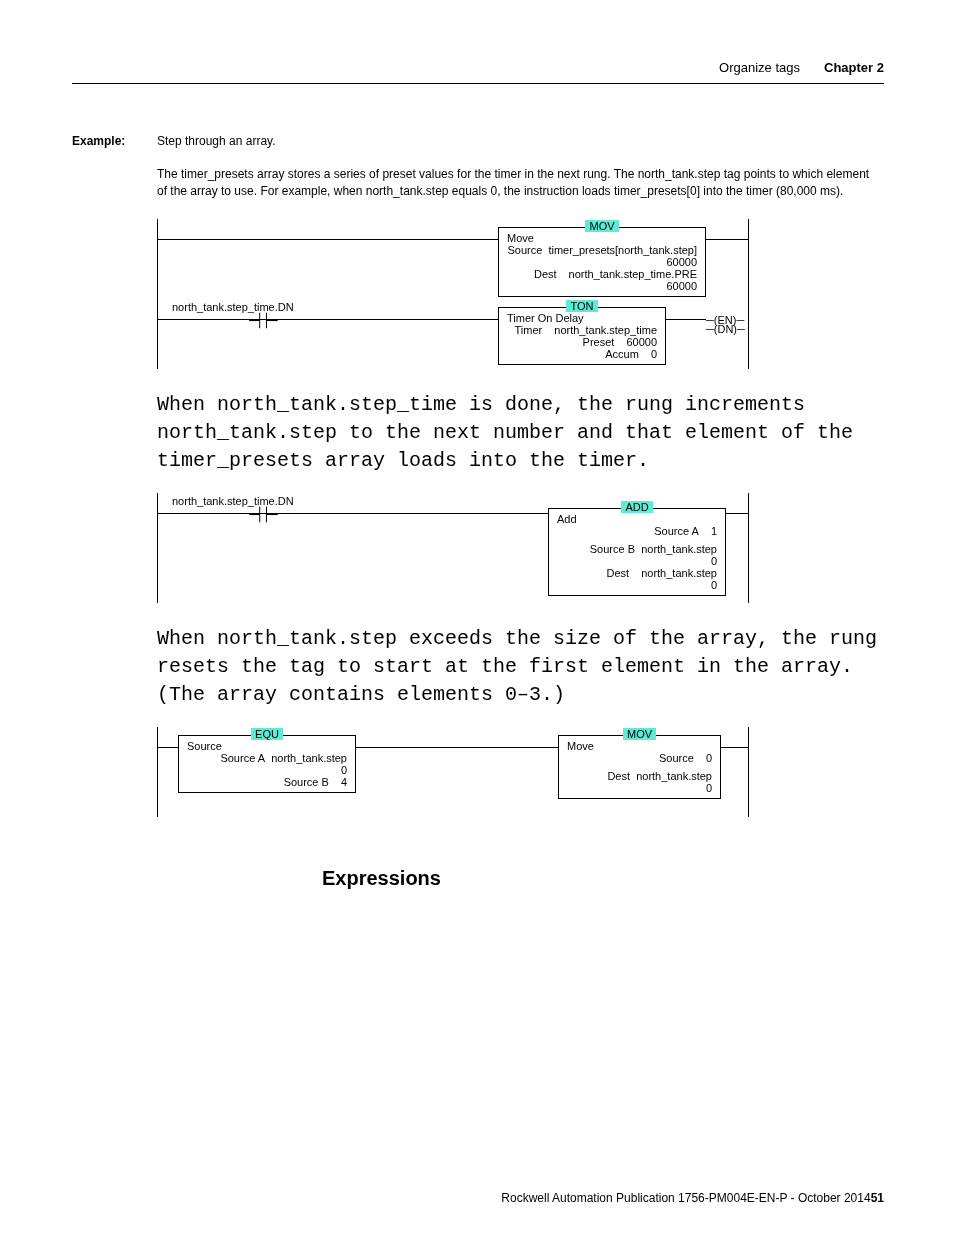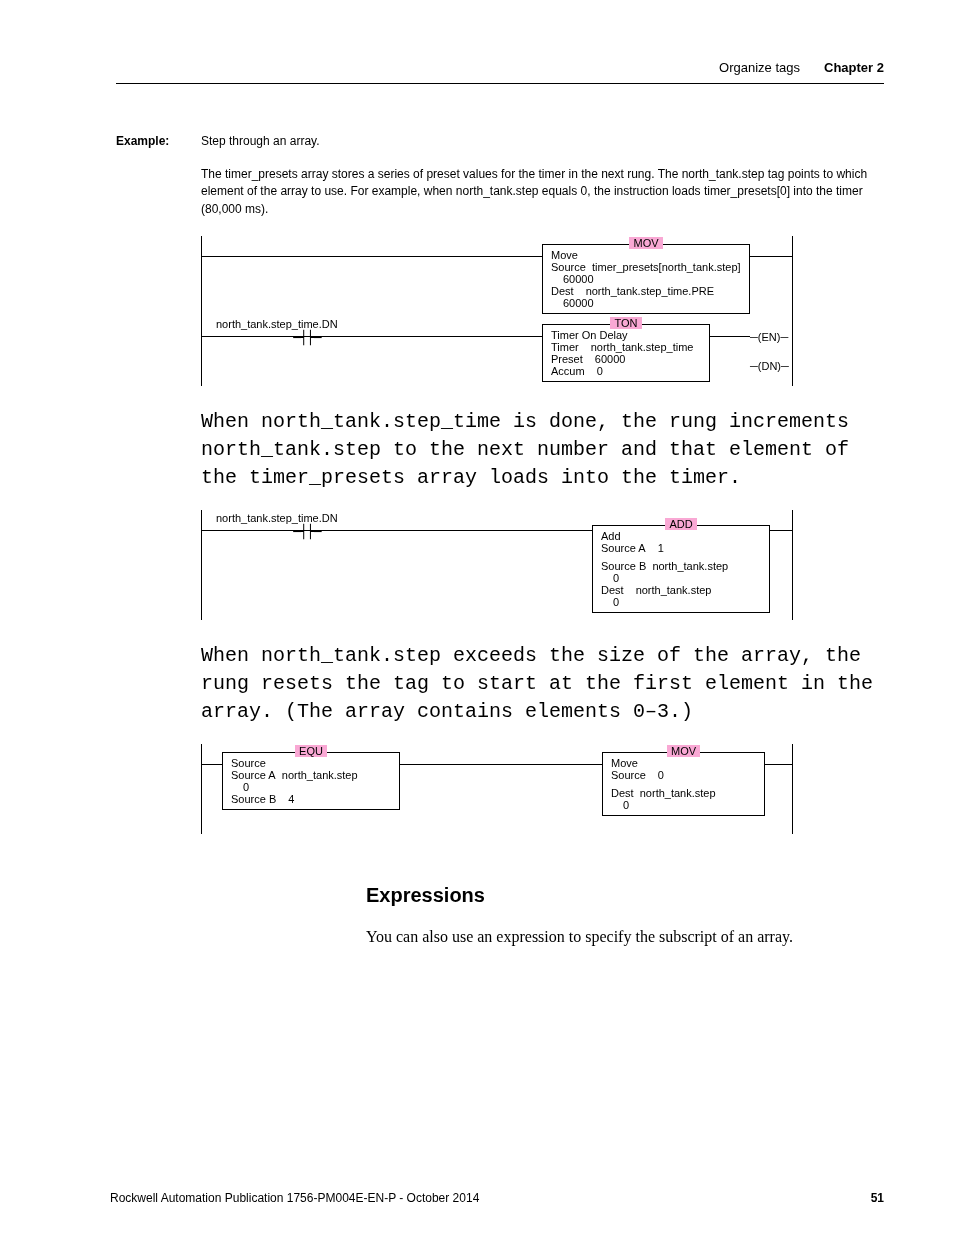--- a/index.html
+++ b/index.html
@@ -1,38 +1,38 @@
 <!DOCTYPE html>
 <html><head>
 <meta charset="utf-8">
 <style>
   html,body{margin:0;padding:0;background:#fff;font-family:Georgia,'Times New Roman',serif;color:#000}
-  .page{width:954px;height:1235px;position:relative;box-sizing:border-box;padding:60px 70px 30px 116px}
+  .page{width:954px;height:1235px;position:relative;box-sizing:border-box;padding:60px 70px 30px 72px}
   .hdr-wrap{border-bottom:1px solid #000;padding-bottom:8px;margin-bottom:50px}
   .hdr{display:flex;justify-content:flex-end;gap:24px;font-family:Arial,Helvetica,sans-serif;font-size:13px}
   .hdr .chap{font-weight:700}
   .example-row{display:flex;gap:30px;font-family:Arial,Helvetica,sans-serif;font-size:12px;margin-bottom:18px}
   .example-row .lbl{font-weight:700;min-width:55px}
   .para-small{font-family:Arial,Helvetica,sans-serif;font-size:12px;line-height:1.45;margin-left:85px;margin-right:10px;margin-bottom:18px}
   .para-body{font-family:Liberation Mono, monospace;font-size:20px;line-height:1.4;margin:22px 5px 18px 85px}
   .h3{font-family:Arial,Helvetica,sans-serif;font-weight:700;font-size:20px;margin:50px 0 18px 250px}
   .body-indent{font-family:Georgia,'Times New Roman',serif;font-size:16px;line-height:1.45;margin:0 20px 16px 250px}
   .bullets{margin:0 20px 0 250px;padding-left:30px}
   .bullets li{font-family:Georgia,'Times New Roman',serif;font-size:16px;line-height:1.45;margin-bottom:12px;padding-left:6px}
   .diagram{margin-left:85px;margin-bottom:10px}
   .footer{position:absolute;bottom:30px;left:80px;right:70px;display:flex;justify-content:space-between;align-items:baseline;font-family:Arial,Helvetica,sans-serif;font-size:12px}
-  .footer .fl{flex:1;text-align:left}
+  .footer .fl{flex:1;text-align:right}
   .footer .pn{font-weight:700}
   
   .ladder{font-family:Arial,Helvetica,sans-serif;font-size:12px;position:relative}
   .rails{border-left:1.2px solid #000;border-right:1.2px solid #000;position:relative}
   .wire{position:absolute;height:1.2px;background:#000}
   .ibox{position:absolute;border:1.2px solid #000;background:#fff;padding:4px 8px;font-size:11px}
-  .ibox .ttl{position:absolute;top:-8px;left:0;right:0;text-align:center;background:#f9a8d4;padding:0 4px;width:max-content;margin:0 auto;font-size:11px}
-  .ibox-row{display:flex;justify-content:flex-start;gap:12px;white-space:nowrap}
+  .ibox .ttl{position:absolute;top:-8px;left:0;right:0;text-align:center;background:#5eead4;padding:0 4px;width:max-content;margin:0 auto;font-size:11px}
+  .ibox-row{display:flex;justify-content:flex-end;gap:12px;white-space:nowrap}
   .xio{position:absolute;font-size:11px}
   .xio .sym{letter-spacing:-1px;font-family:monospace;font-size:13px;text-align:center}
   .outflag{position:absolute;font-size:11px}
 </style>
 </head>
 <body>
 
 <div class="page">
 
   <div class="hdr-wrap">
@@ -93,21 +93,21 @@
         <div class="ibox-row">
             <span>Preset</span>
             <span>60000</span>
           </div>
         <div class="ibox-row">
             <span>Accum</span>
             <span>0</span>
           </div>
       </div>
       <div class="outflag" style="top:95px;left:548px">─(<span>EN</span>)─</div>
-      <div class="outflag" style="top:124px;left:548px">─(<span>DN</span>)─</div>
+      <div class="outflag" style="top:104px;left:548px">─(<span>DN</span>)─</div>
     </div>
   </div>
 
   <div class="para-body">When north_tank.step_time is done, the rung increments north_tank.step to the next number and that element of the timer_presets array loads into the timer.</div>
 
   <div class="diagram ladder">
     <div class="rails" style="width:590px;height:110px">
       <div class="wire" style="top:20px;left:0;width:390px"></div>
       <div class="wire" style="top:20px;left:560px;width:30px"></div>
       <div class="xio" style="top:2px;left:14px">
@@ -174,21 +174,20 @@
           </div>
         <div class="ibox-row">
             <span></span>
             <span>0</span>
           </div>
       </div>
     </div>
   </div>
 
   <div class="h3">Expressions</div>
-  <div class="body-indent">You can also use an expression to specify the subscript of an array.</div>
 
   <div class="footer">
     <span style="width:30px"></span>
     <span class="fl">Rockwell Automation Publication 1756-PM004E-EN-P - October 2014</span>
     <span class="pn">51</span>
   </div>
 
 </div>
 
 </body></html>

